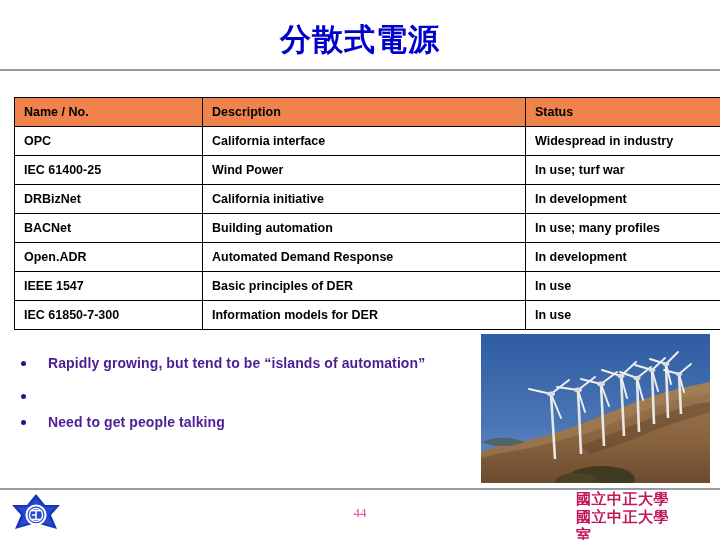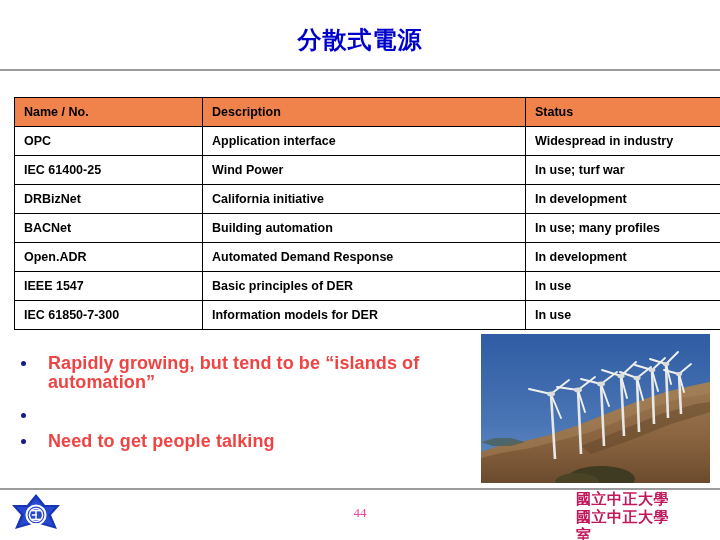--- a/index.html
+++ b/index.html
@@ -21,21 +21,21 @@
     background: #ffffff;
   }
 
   
   .title {
     position: absolute;
     left: 0;
     top: 24px;
     width: 720px;
     text-align: center;
-    font-size: 24px;
+    font-size: 31px;
     font-weight: bold;
     color: #0000CC;
     letter-spacing: 1px;
     line-height: 32px;
     white-space: nowrap;
   }
   .rule-top {
     position: absolute;
     left: 0;
     top: 69px;
@@ -100,23 +100,23 @@
   }
   .bullet-dot {
     flex: 0 0 auto;
     width: 5px;
     height: 5px;
     border-radius: 50%;
     background: #151B8D;
     margin: 7px 22px 0 7px;
   }
   .bullet-text {
-    font-size: 18px;
+    font-size: 14px;
     font-weight: bold;
-    color: #ef4444;
+    color: #4c1d95;
     line-height: 19px;
     letter-spacing: 0.1px;
   }
 
   
   .photo {
     position: absolute;
     left: 481px;
     top: 334px;
     width: 229px;
@@ -173,21 +173,21 @@
       <thead>
         <tr>
           <th class="col-name">Name / No.</th>
           <th class="col-desc">Description</th>
           <th class="col-stat">Status</th>
         </tr>
       </thead>
       <tbody>
         <tr>
           <td class="col-name">OPC</td>
-          <td class="col-desc">Application interface</td>
+          <td class="col-desc">California interface</td>
           <td class="col-stat">Widespread in industry</td>
         </tr>
         <tr>
           <td class="col-name">IEC 61400-25</td>
           <td class="col-desc">Wind Power</td>
           <td class="col-stat">In use; turf war</td>
         </tr>
         <tr>
           <td class="col-name">DRBizNet</td>
           <td class="col-desc">California initiative</td>

